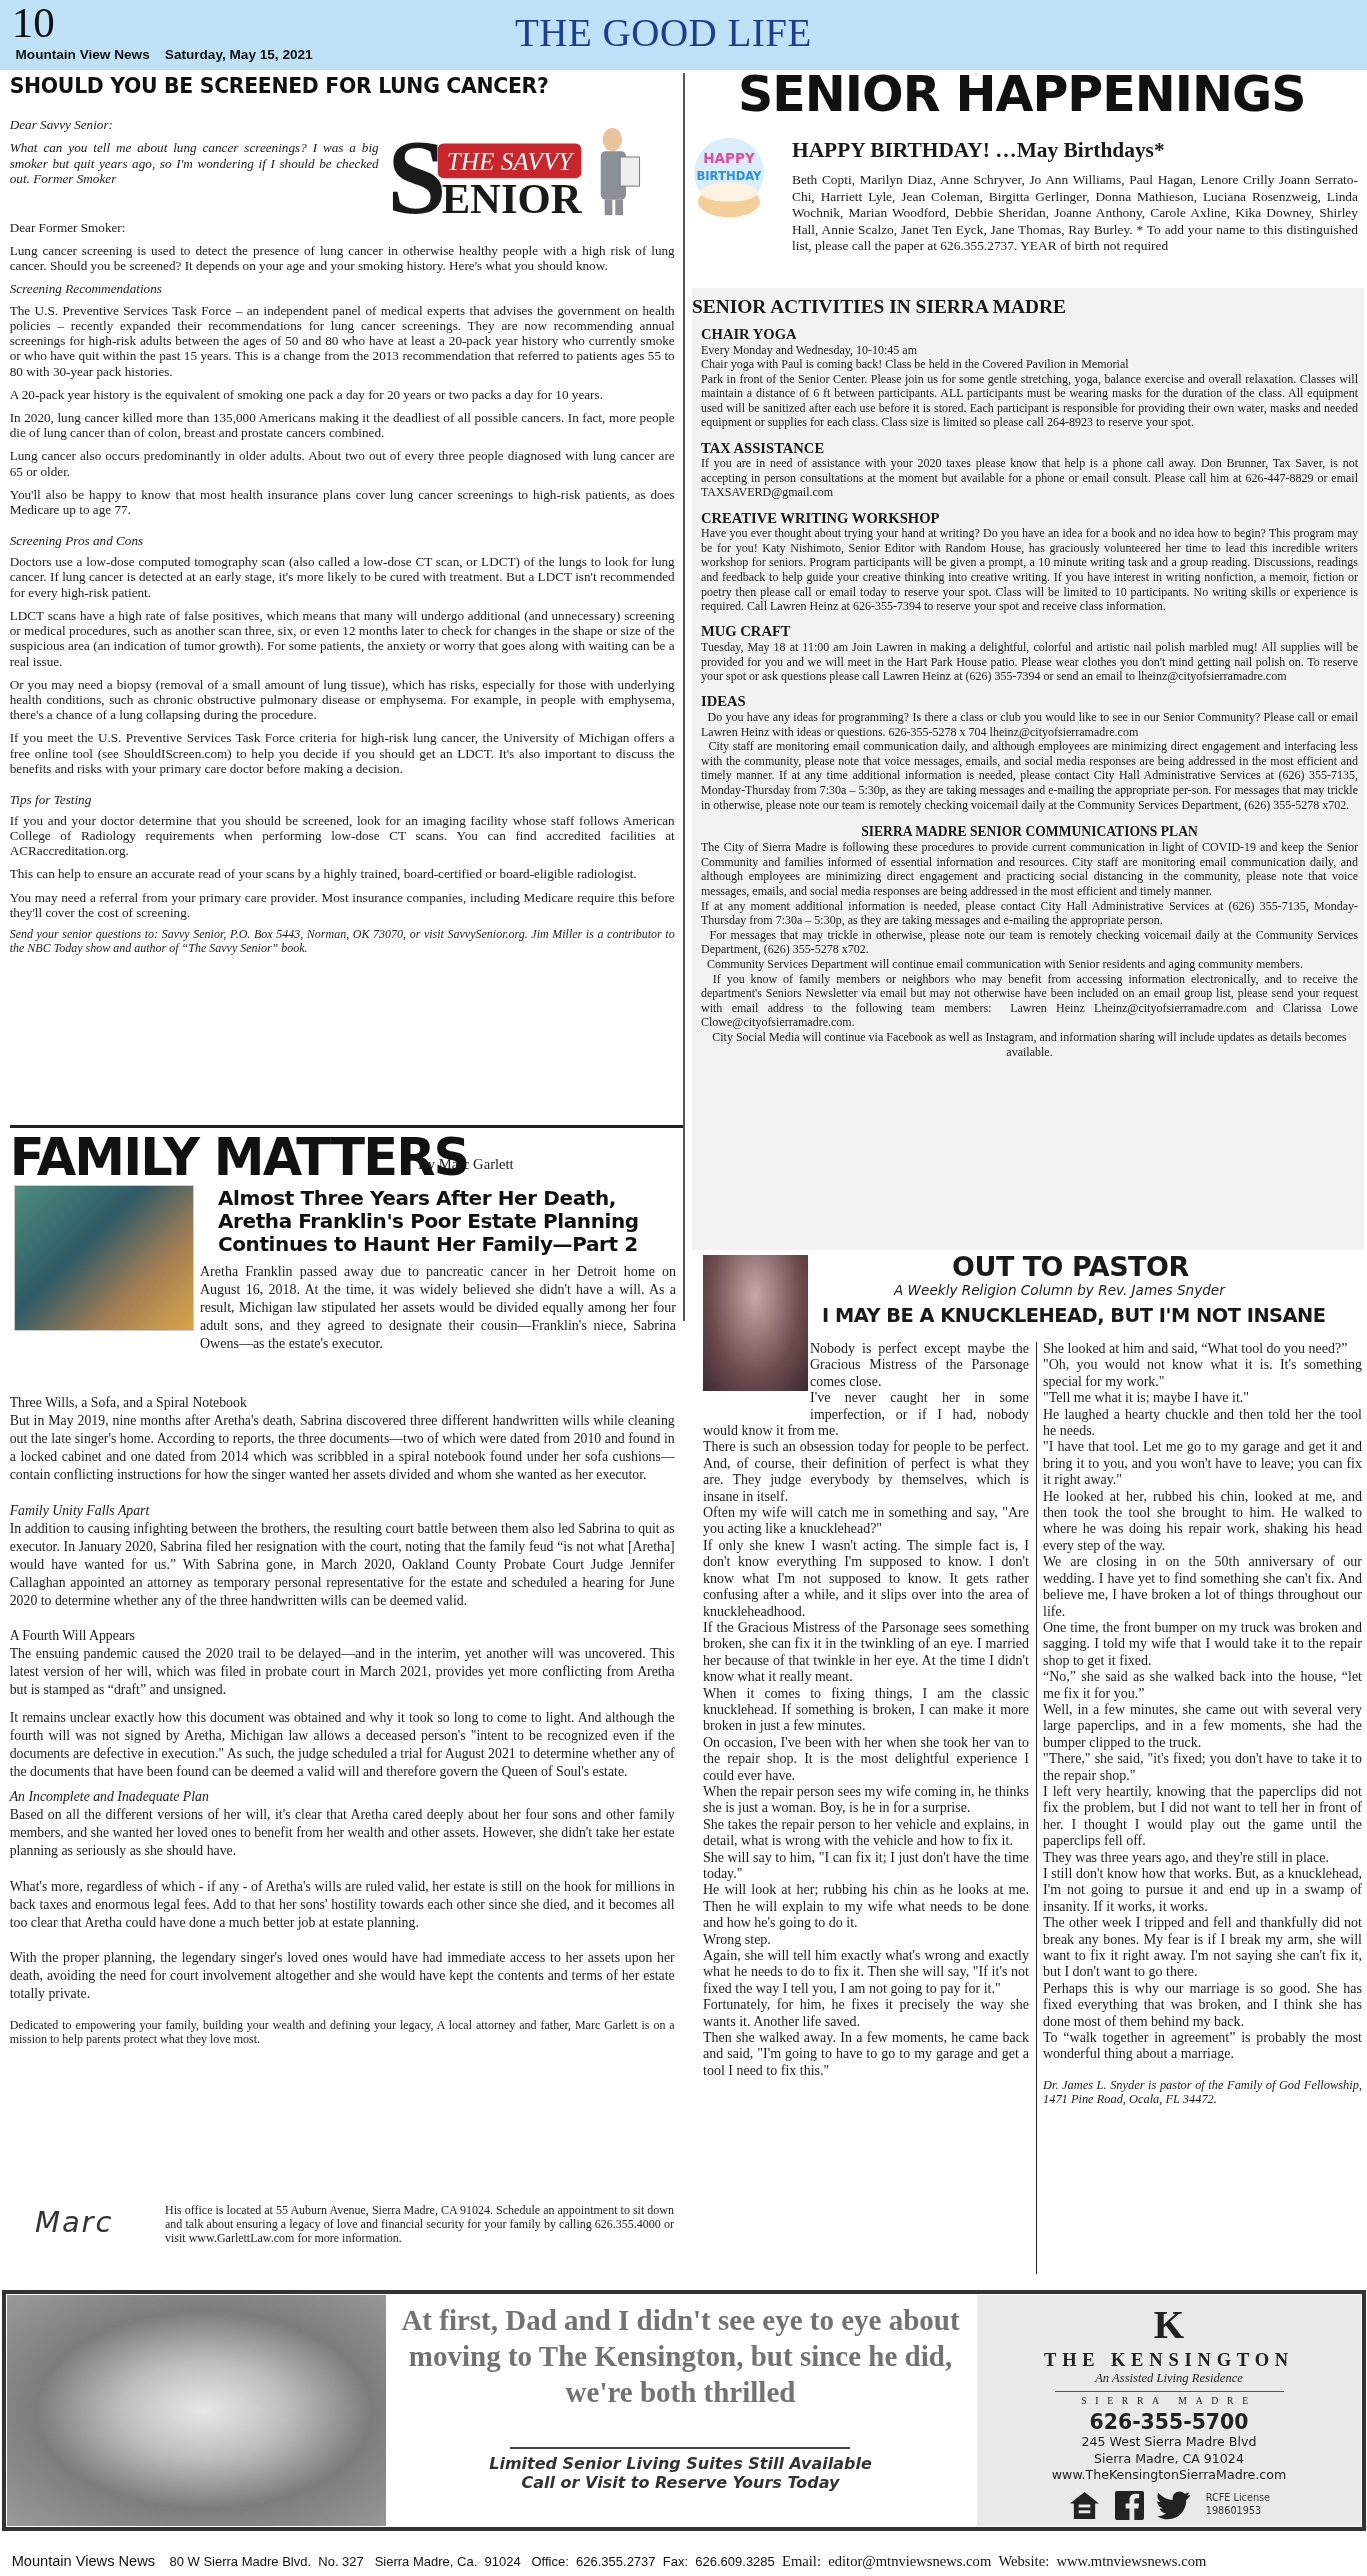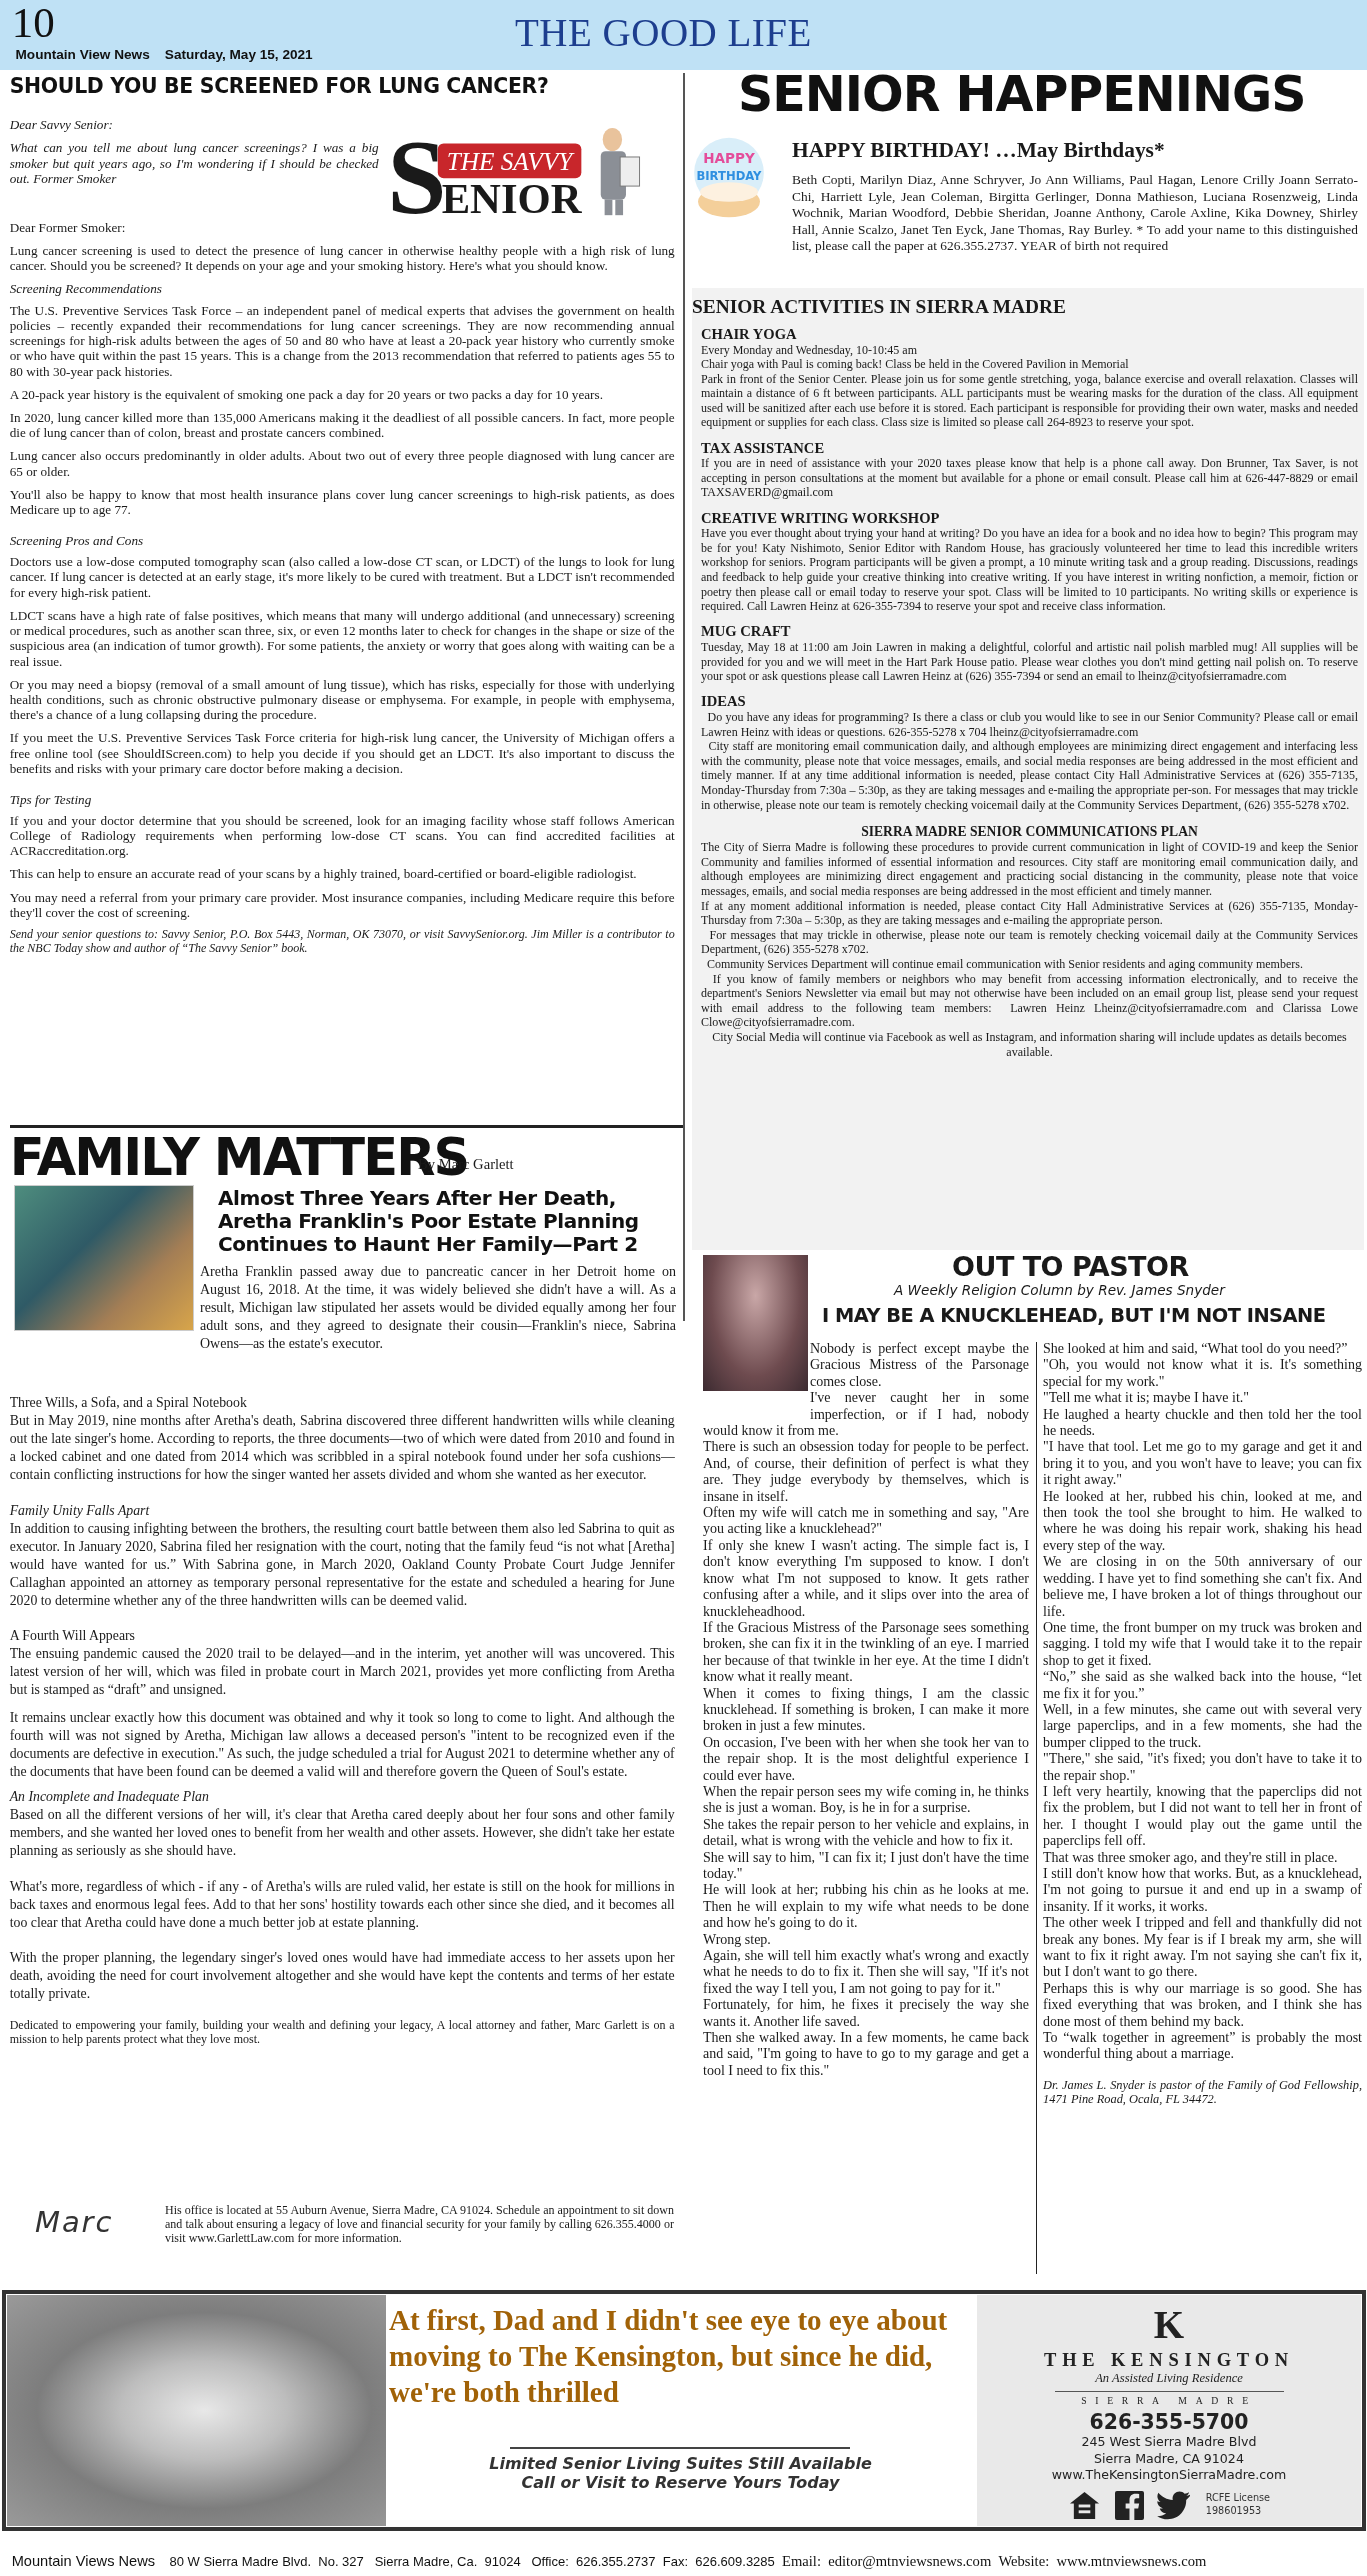--- a/index.html
+++ b/index.html
@@ -33,21 +33,21 @@
 .act-h{font-weight:bold;font-size:14.6px;margin-top:9.7px;line-height:16.5px}
 .act-body{font-size:12px;line-height:14.6px}
 .otp-photo{left:703px;top:1255px;width:105px;height:136px;background:radial-gradient(ellipse at 50% 30%,#c9a7a7,#6e4b4f 60%,#3b2a30)}
 .otp-title{left:952px;top:1251px;font-family:"DejaVu Sans",sans-serif;font-weight:bold;font-size:27px;letter-spacing:-0.5px}
 .otp-sub{left:894px;top:1282px;font-family:"DejaVu Sans",sans-serif;font-style:italic;font-size:13.6px}
 .otp-head{left:822px;top:1304px;font-family:"DejaVu Sans",sans-serif;font-weight:bold;font-size:19.4px;letter-spacing:-0.5px}
 .otp-col{font-size:14px;line-height:16.4px;text-align:justify}
 .otp-div{left:1036px;top:1342px;width:1px;height:932px;background:#222}
 .ad{left:1.9px;top:2290px;width:1364px;height:241px;border:4.9px solid #333;background:#fff}
 .ad-photo{left:6.8px;top:2295px;width:379px;height:231px;background:radial-gradient(ellipse at 52% 50%,#e8e8e8 0%,#bdbdbd 30%,#7d7d7d 60%,#9a9a9a 100%)}
-.ad-text{left:389px;top:2302px;width:583px;font-size:29px;font-weight:bold;line-height:36px;color:#a16207}
+.ad-text{left:389px;top:2302px;width:583px;text-align:center;font-size:29px;font-weight:bold;line-height:36px;color:#737373}
 .ad-sub{left:389px;top:2454px;width:583px;text-align:center;font-family:"DejaVu Sans",sans-serif;font-style:italic;font-weight:bold;font-size:16px;line-height:19.4px;color:#333}
 .ad-right{left:977px;top:2295px;width:384px;height:231px;background:#e9e9e9;text-align:center;font-family:"DejaVu Sans",sans-serif;color:#222}
 .footer{left:11.7px;top:2553px;width:1356px;font-family:"Liberation Sans",sans-serif;font-size:13px;color:#111;white-space:pre}
 </style>
 </head>
 <body>
 
 <div class="abs header"></div>
 <div class="abs pgnum">10</div>
 <div class="abs masthead"><span>Mountain View News</span>    <span>Saturday, May 15, 2021</span></div>
@@ -202,21 +202,21 @@
   <p class="otp-col">"Tell me what it is; maybe I have it."</p>
   <p class="otp-col">He laughed a hearty chuckle and then told her the tool he needs.</p>
   <p class="otp-col">"I have that tool. Let me go to my garage and get it and bring it to you, and you won't have to leave; you can fix it right away."</p>
   <p class="otp-col">He looked at her, rubbed his chin, looked at me, and then took the tool she brought to him. He walked to where he was doing his repair work, shaking his head every step of the way.</p>
   <p class="otp-col">We are closing in on the 50th anniversary of our wedding. I have yet to find something she can't fix. And believe me, I have broken a lot of things throughout our life.</p>
   <p class="otp-col">One time, the front bumper on my truck was broken and sagging. I told my wife that I would take it to the repair shop to get it fixed.</p>
   <p class="otp-col">“No,” she said as she walked back into the house, “let me fix it for you.”</p>
   <p class="otp-col">Well, in a few minutes, she came out with several very large paperclips, and in a few moments, she had the bumper clipped to the truck.</p>
   <p class="otp-col">"There," she said, "it's fixed; you don't have to take it to the repair shop."</p>
   <p class="otp-col">I left very heartily, knowing that the paperclips did not fix the problem, but I did not want to tell her in front of her. I thought I would play out the game until the paperclips fell off.</p>
-  <p class="otp-col">That was three smoker ago, and they're still in place.</p>
+  <p class="otp-col">They was three years ago, and they're still in place.</p>
   <p class="otp-col">I still don't know how that works. But, as a knucklehead, I'm not going to pursue it and end up in a swamp of insanity. If it works, it works.</p>
   <p class="otp-col">The other week I tripped and fell and thankfully did not break any bones. My fear is if I break my arm, she will want to fix it right away. I'm not saying she can't fix it, but I don't want to go there.</p>
   <p class="otp-col">Perhaps this is why our marriage is so good. She has fixed everything that was broken, and I think she has done most of them behind my back.</p>
   <p class="otp-col" style="margin-bottom:15.5px">To “walk together in agreement” is probably the most wonderful thing about a marriage.</p>
   <p class="otp-col ital" style="font-size:12.4px;line-height:14px">Dr. James L. Snyder is pastor of the Family of God Fellowship, 1471 Pine Road, Ocala, FL 34472.</p>
 </div>
 
 <div class="abs ad"></div>
 <div class="abs ad-photo"></div>
 <div class="abs ad-text">At first, Dad and I didn't see eye to eye about moving to The Kensington, but since he did, we're both thrilled</div>

